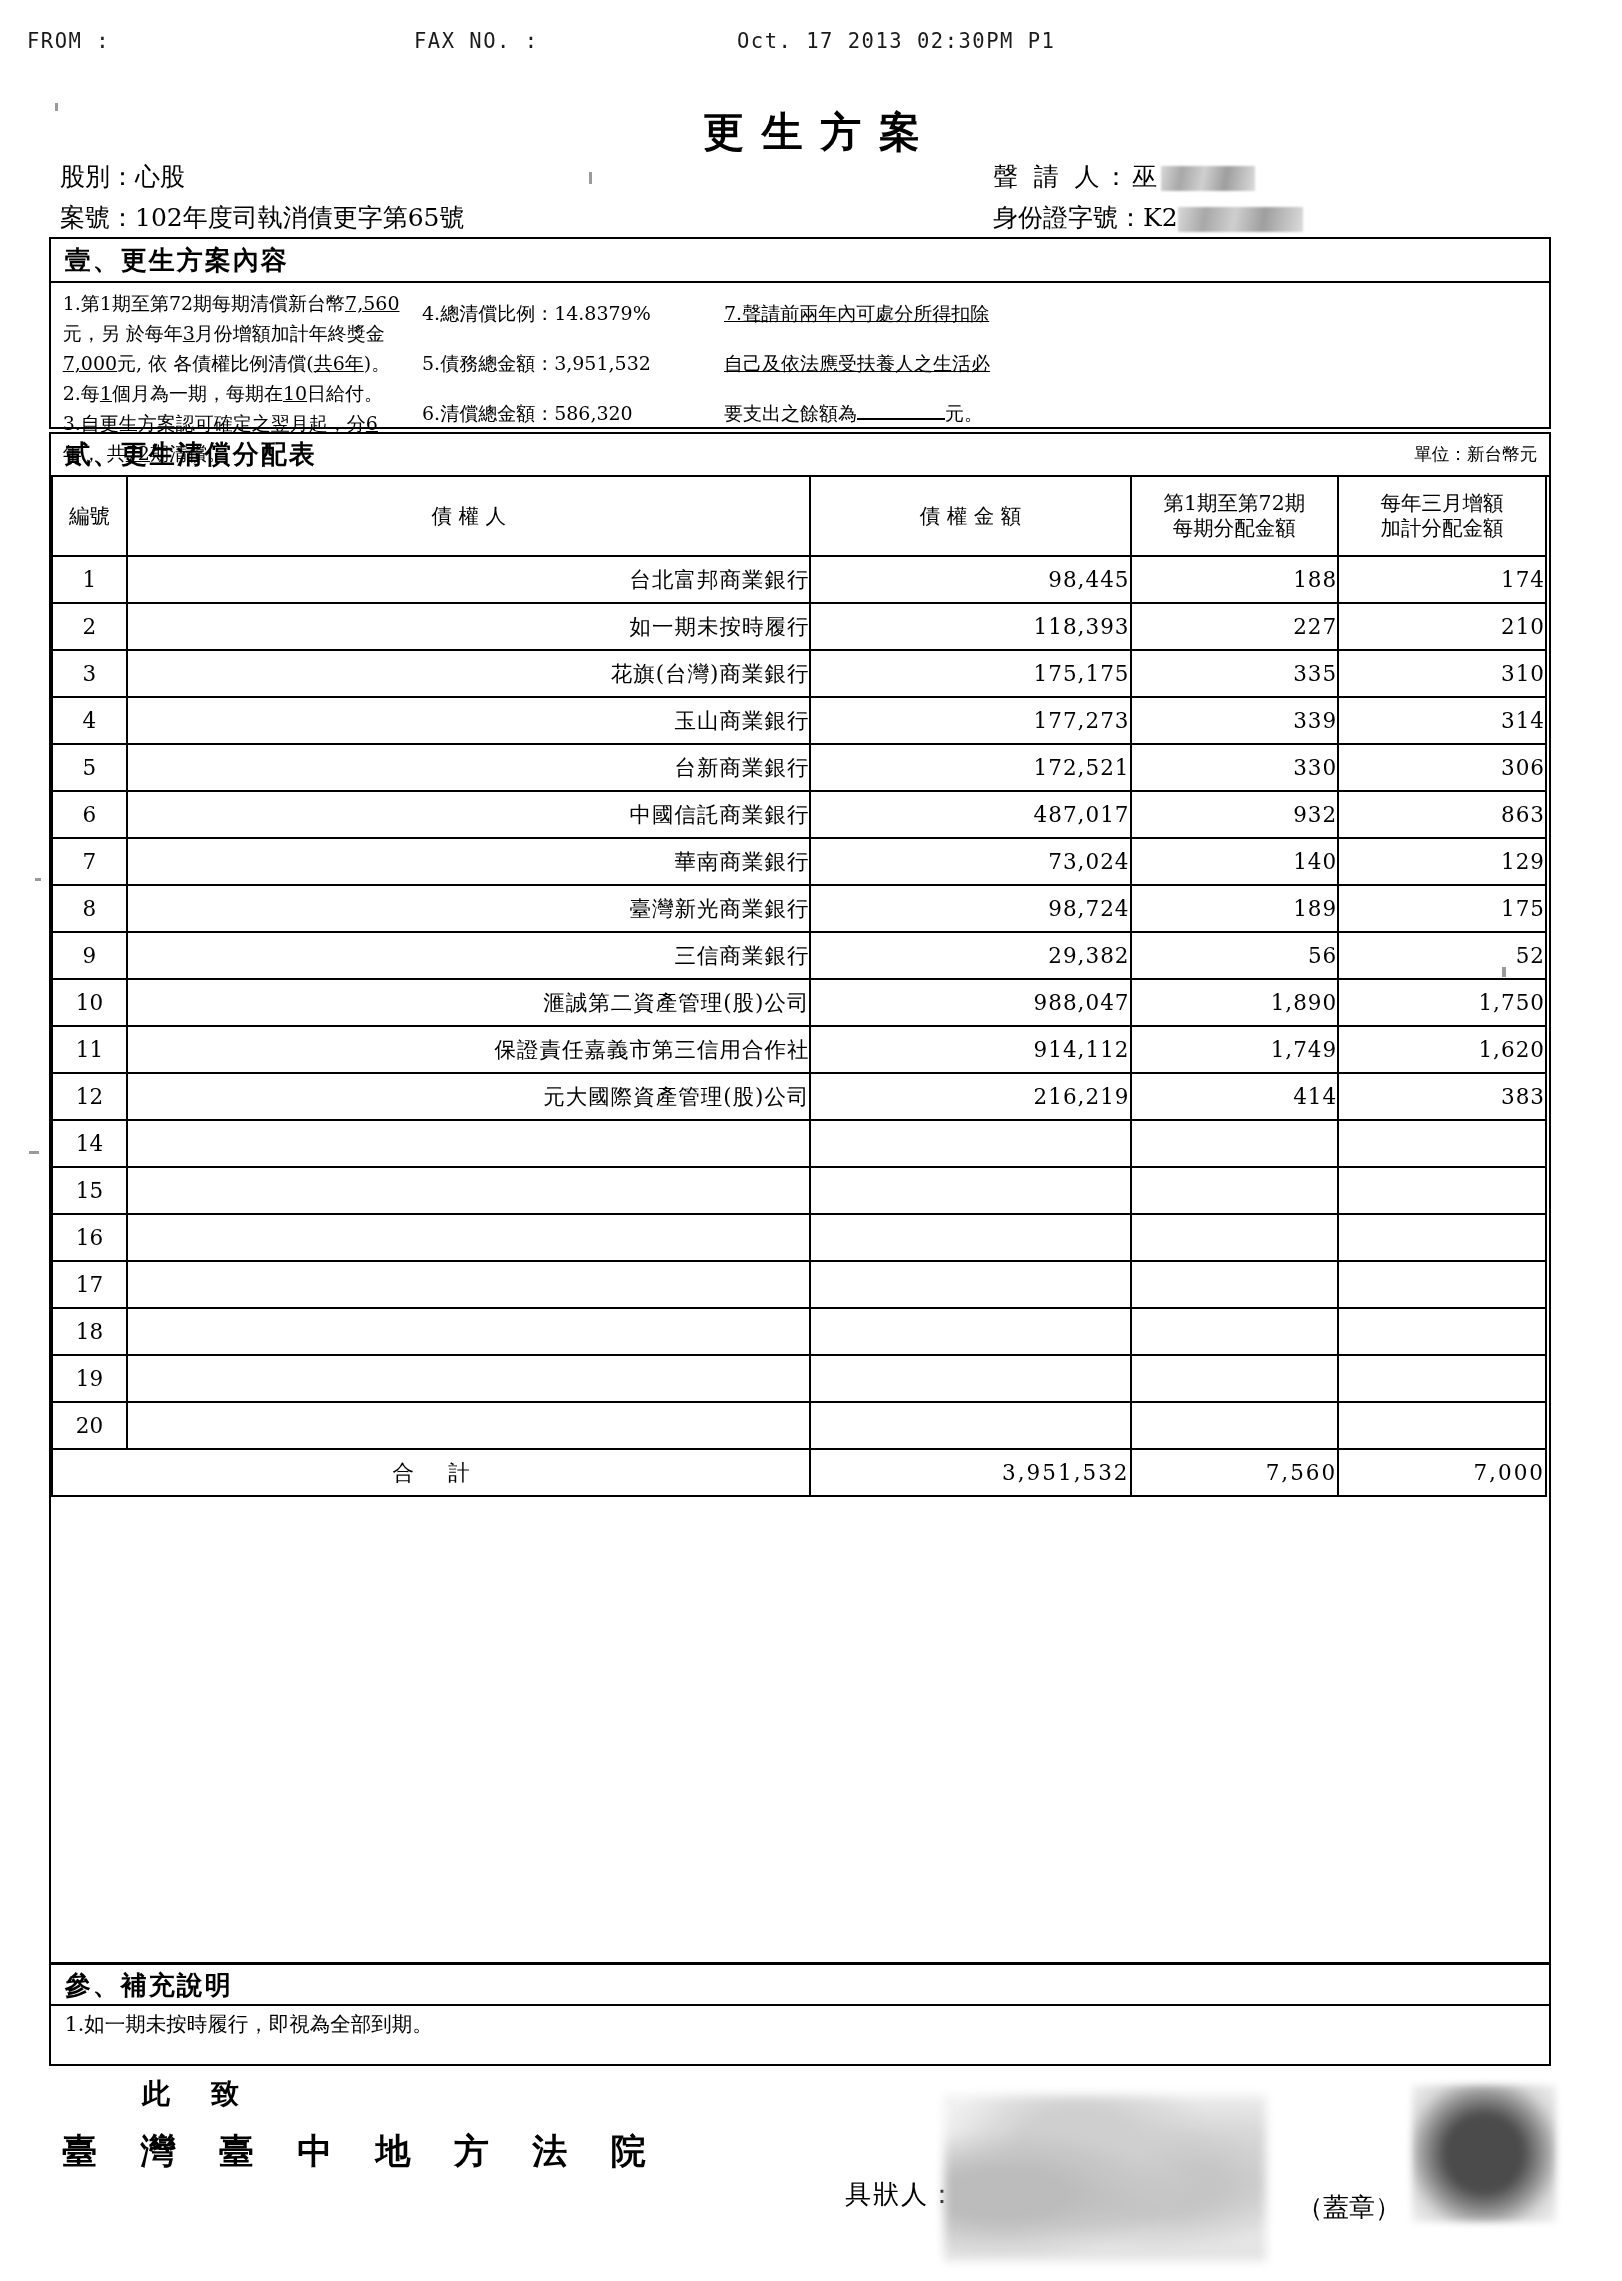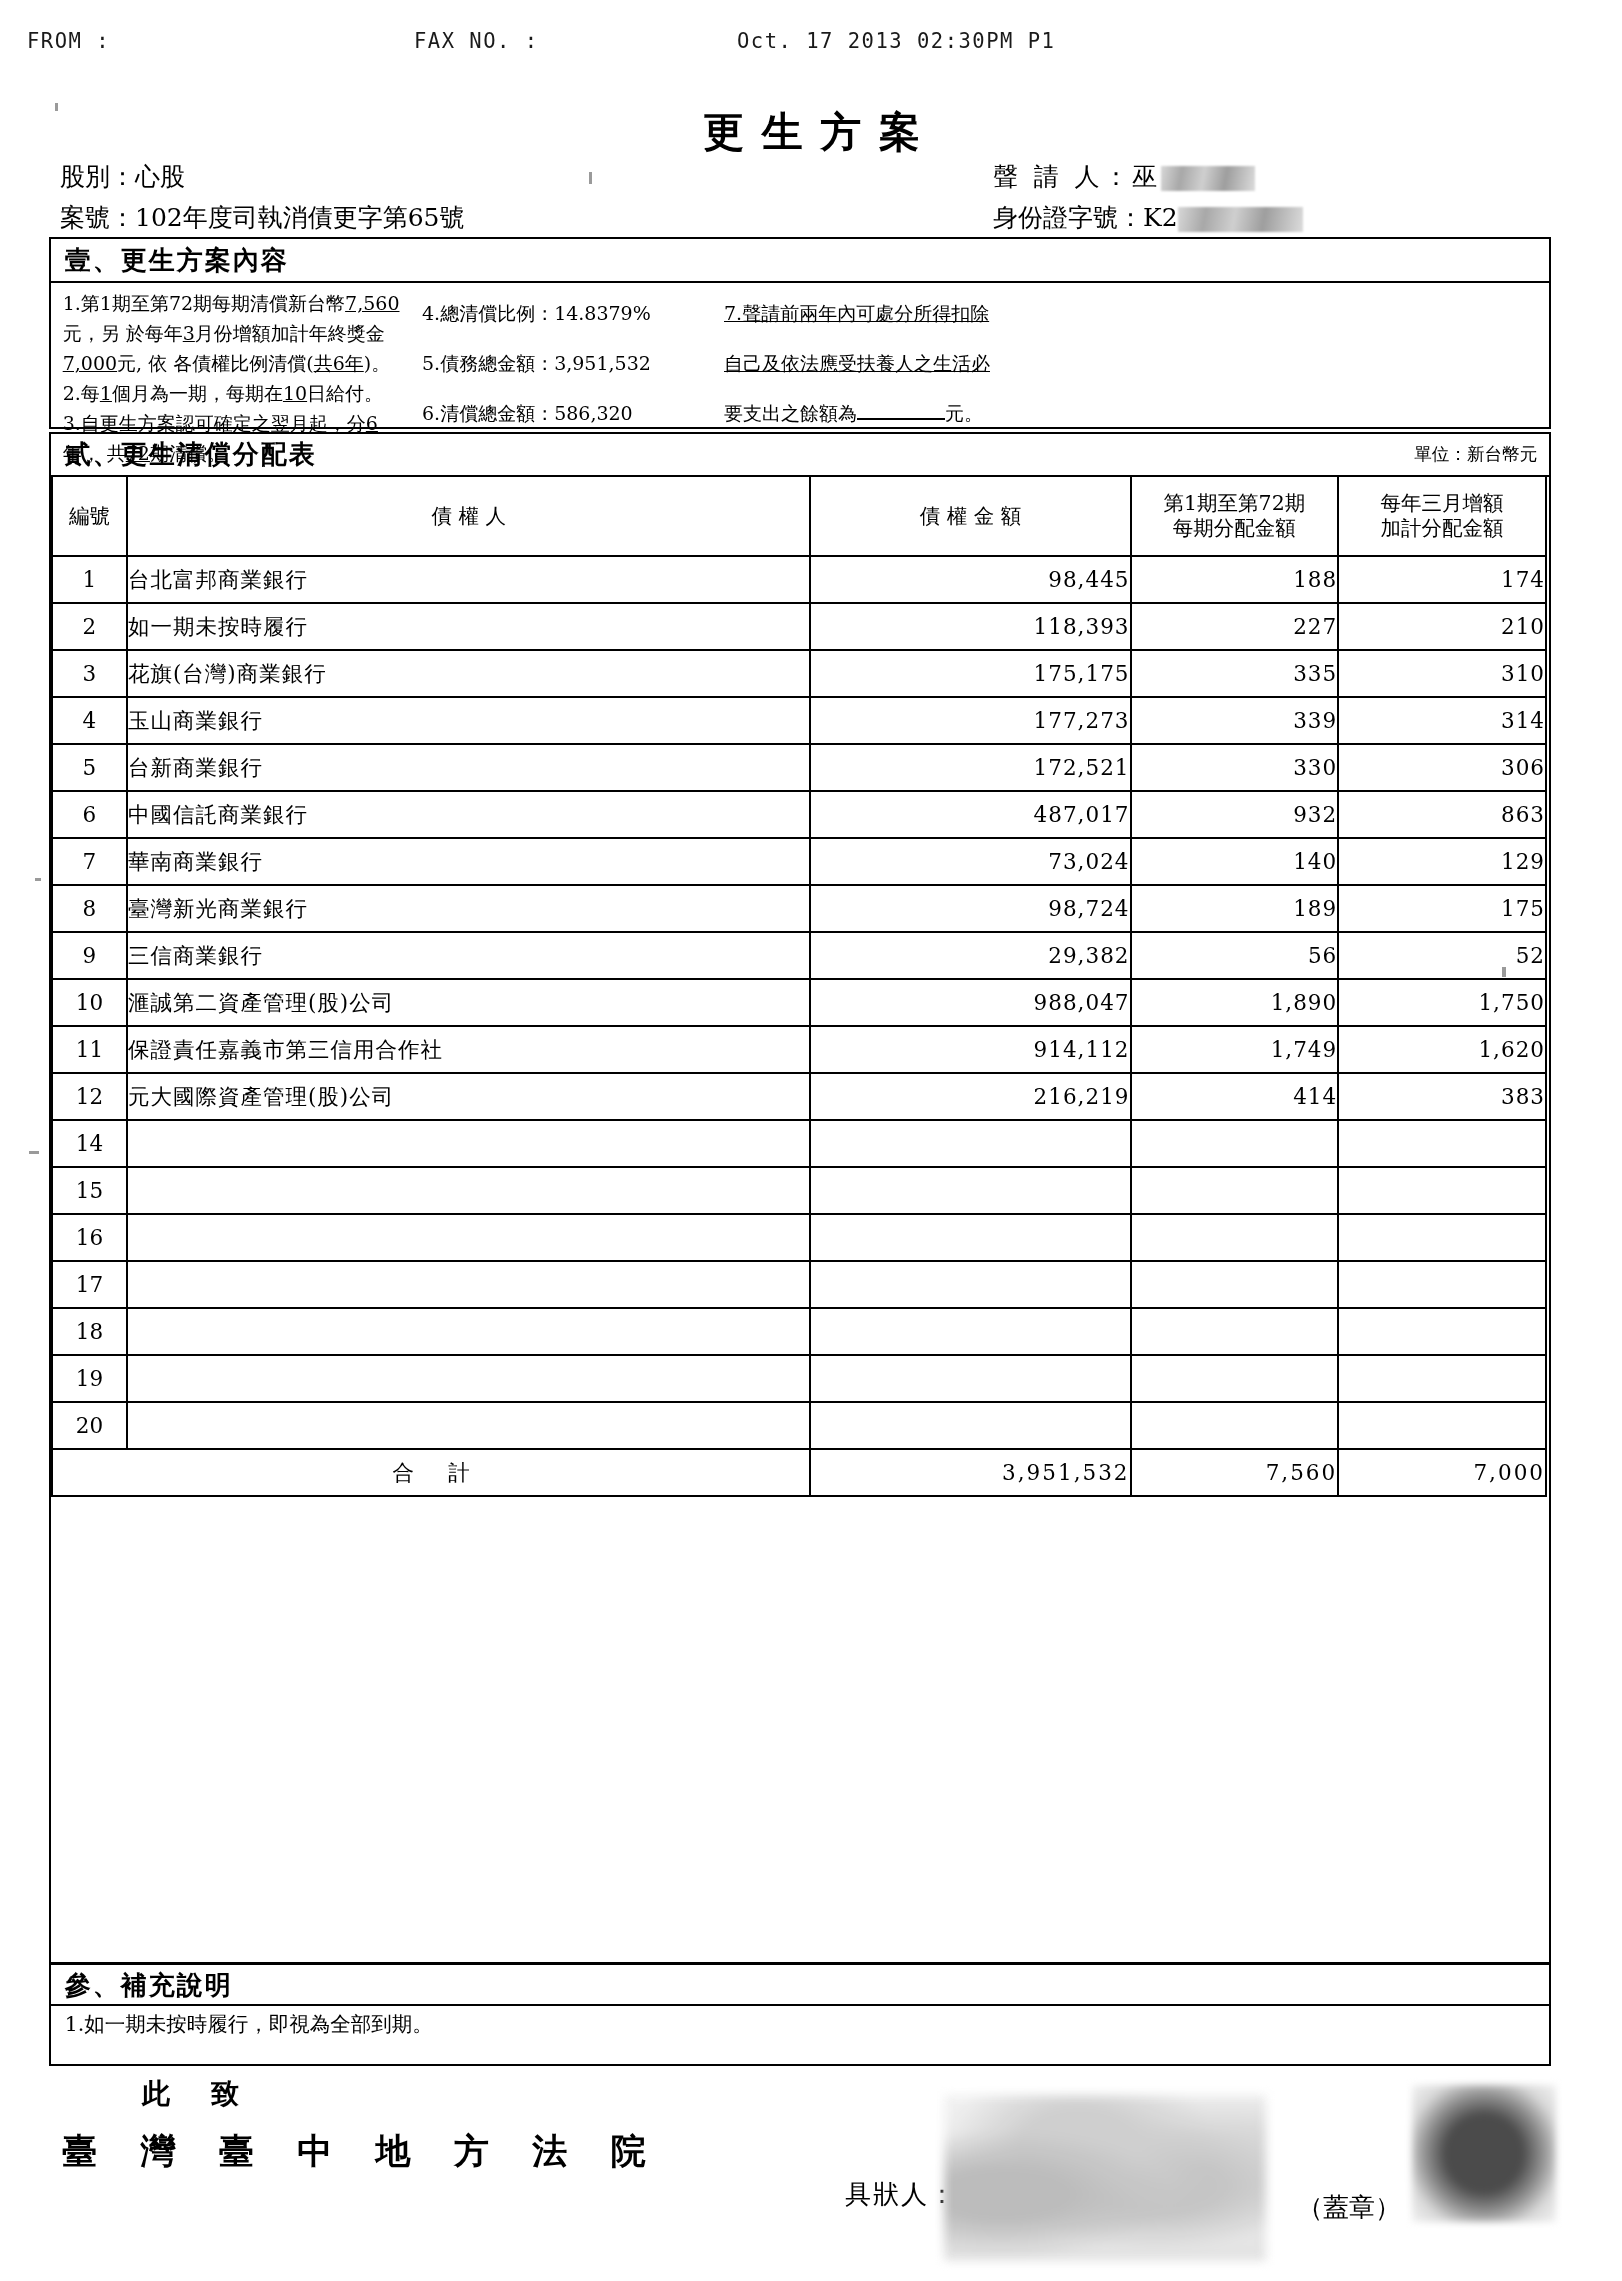--- a/index.html
+++ b/index.html
@@ -161,21 +161,21 @@
     font-size: 20.5px;
     line-height: 25px;
   }
   col.c-no    { width: 62px;  }
   col.c-name  { width: 566px; }
   col.c-amt   { width: 265px; }
   col.c-per   { width: 172px; }
   col.c-bonus { width: 172px; }
 
   .cell-no    { text-align: center; font-size: 22.4px; }
-  .cell-name  { text-align: left; padding-left: 11.7px; font-size: 21.5px; letter-spacing: 1px; white-space: nowrap;}
+  .cell-name  { text-align: right; padding-left: 11.7px; font-size: 21.5px; letter-spacing: 1px; white-space: nowrap;}
   .cell-amt   { text-align: right; padding-right: 21.5px; font-size: 22.4px; letter-spacing: 1px; border-radius: 21px;}
   .cell-per   { text-align: right; padding-right: 21.5px; font-size: 22.4px; letter-spacing: 1px;}
   .cell-bonus { text-align: right; padding-right: 21.5px; font-size: 22.4px; letter-spacing: 1px;}
 
   .row-total td {
     height: 59px;
     font-size: 25px;
   }
   .total-label {
     text-align: center;

